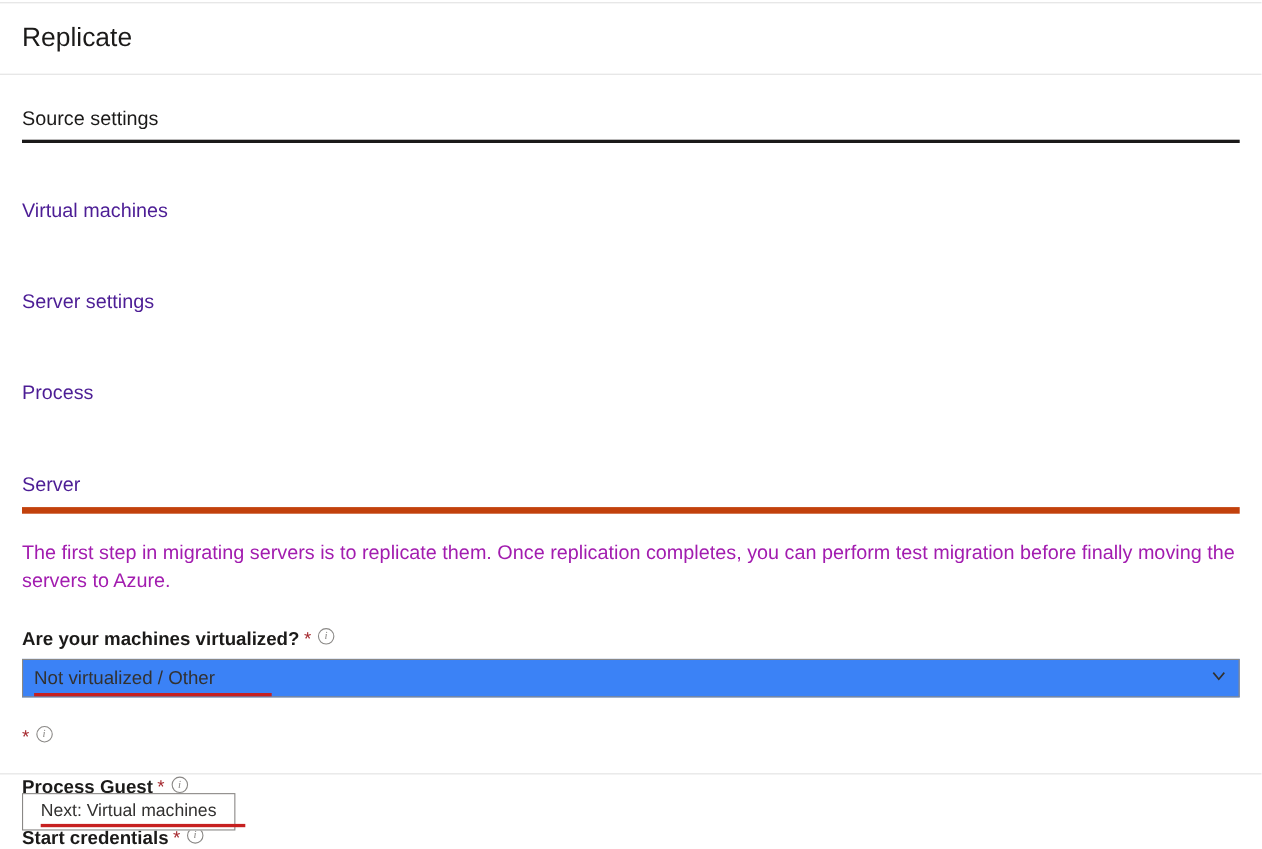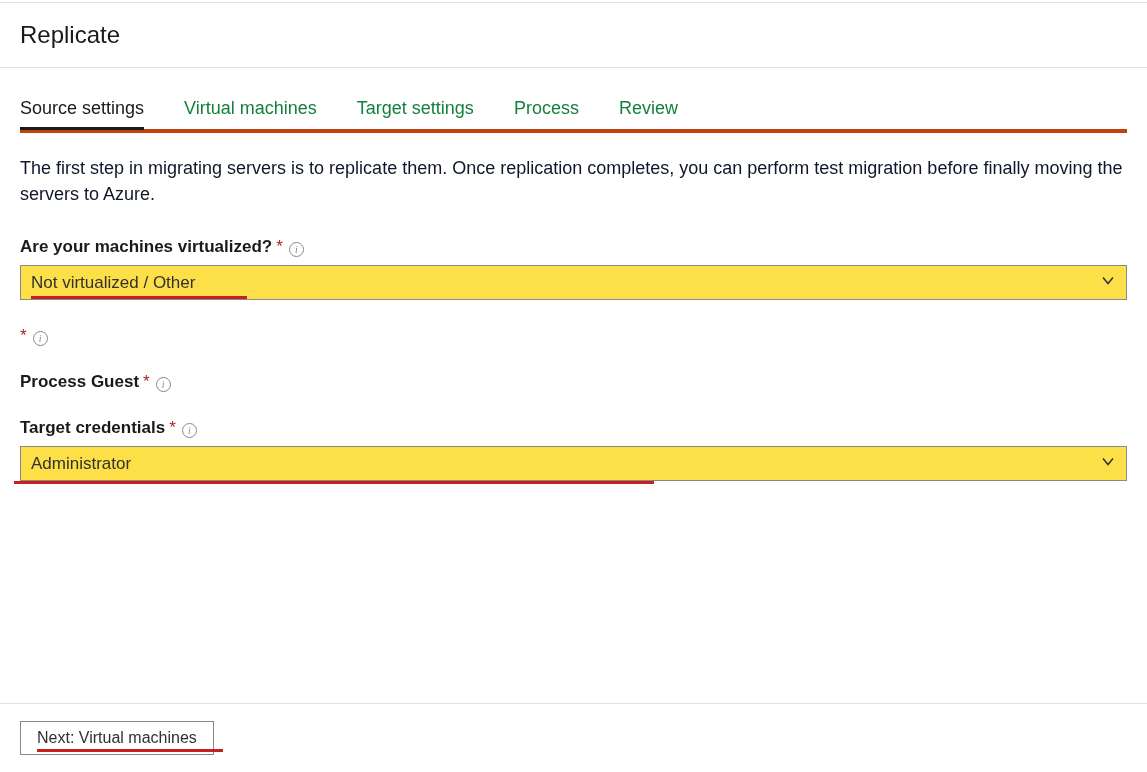--- a/index.html
+++ b/index.html
@@ -23,61 +23,62 @@
       padding: 18px 0 18px 20px;
     }
     .header-divider {
       border-bottom: 1px solid #e1e1e1;
     }
     .content {
       padding: 30px 20px 0 20px;
     }
     .tabs {
       display: flex;
-      gap: 40px;
-      border-bottom: 4px solid #c2410c;
+      gap: 52px;
+      border-bottom: 6px solid #c2410c;
       margin-bottom: 22px;
+      flex-direction: column;
     }
     .tab {
       font-size: 18px;
-      color: #15803d;
+      color: #4c1d95;
       padding-bottom: 10px;
       cursor: pointer;
       position: relative;
     }
     .tab.active {
       color: #1b1a19;
       font-weight: 400;
     }
     .tab.active::after {
       content: "";
       position: absolute;
       left: 0;
       right: 0;
       bottom: -1px;
       height: 3px;
       background: #1b1a19;
     }
     .description {
       font-size: 18px;
-      color: #0f172a;
+      color: #a21caf;
       line-height: 1.45;
       margin-bottom: 30px;
       max-width: 1107px;
     }
     .field-group {
       margin-bottom: 26px;
     }
     .field-label {
       font-size: 17px;
       font-weight: 600;
       color: #1b1a19;
       margin-bottom: 8px;
       display: flex;
-      align-items: flex-end;
+      align-items: flex-start;
       gap: 4px;
     }
     .required {
       color: #a4262c;
       font-weight: 400;
     }
     .info-icon {
       width: 15px;
       height: 15px;
       border: 1px solid #8a8886;
@@ -93,21 +94,21 @@
       margin-left: 2px;
     }
     .select-wrap {
       position: relative;
       width: 1107px;
     }
     .select {
       width: 100%;
       height: 35px;
       border: 1px solid #8a8886;
-      background: #fde047;
+      background: #3b82f6;
       font-size: 17px;
       color: #323130;
       padding: 0 36px 0 10px;
       cursor: pointer;
       display: flex;
       align-items: center;
       position: relative;
     }
     .chevron {
       position: absolute;
@@ -170,23 +171,23 @@
 <body>
 
 <div class="top-divider"></div>
 <h1 class="page-title">Replicate</h1>
 <div class="header-divider"></div>
 
 <div class="content">
   <div class="tabs">
     <div class="tab active">Source settings</div>
     <div class="tab">Virtual machines</div>
-    <div class="tab">Target settings</div>
+    <div class="tab">Server settings</div>
     <div class="tab">Process</div>
-    <div class="tab">Review</div>
+    <div class="tab">Server</div>
   </div>
 
   <p class="description">The first step in migrating servers is to replicate them. Once replication completes, you can perform test migration before finally moving the servers to Azure.</p>
 
   <div class="field-group">
     <div class="field-label">
       <span>Are your machines virtualized?</span>
       <span class="required">*</span>
       <span class="info-icon">i</span>
     </div>
@@ -212,21 +213,21 @@
   <div class="field-group">
     <div class="field-label">
       <span>Process Guest</span>
       <span class="required">*</span>
       <span class="info-icon">i</span>
     </div>
   </div>
 
   <div class="field-group">
     <div class="field-label">
-      <span>Target credentials</span>
+      <span>Start credentials</span>
       <span class="required">*</span>
       <span class="info-icon">i</span>
     </div>
     <div class="select-wrap">
       <div class="select">
         <span>Administrator</span>
         <span class="chevron">
           <svg viewBox="0 0 16 16">
               <polyline points="3,5 8,11 13,5"></polyline>
             </svg>

